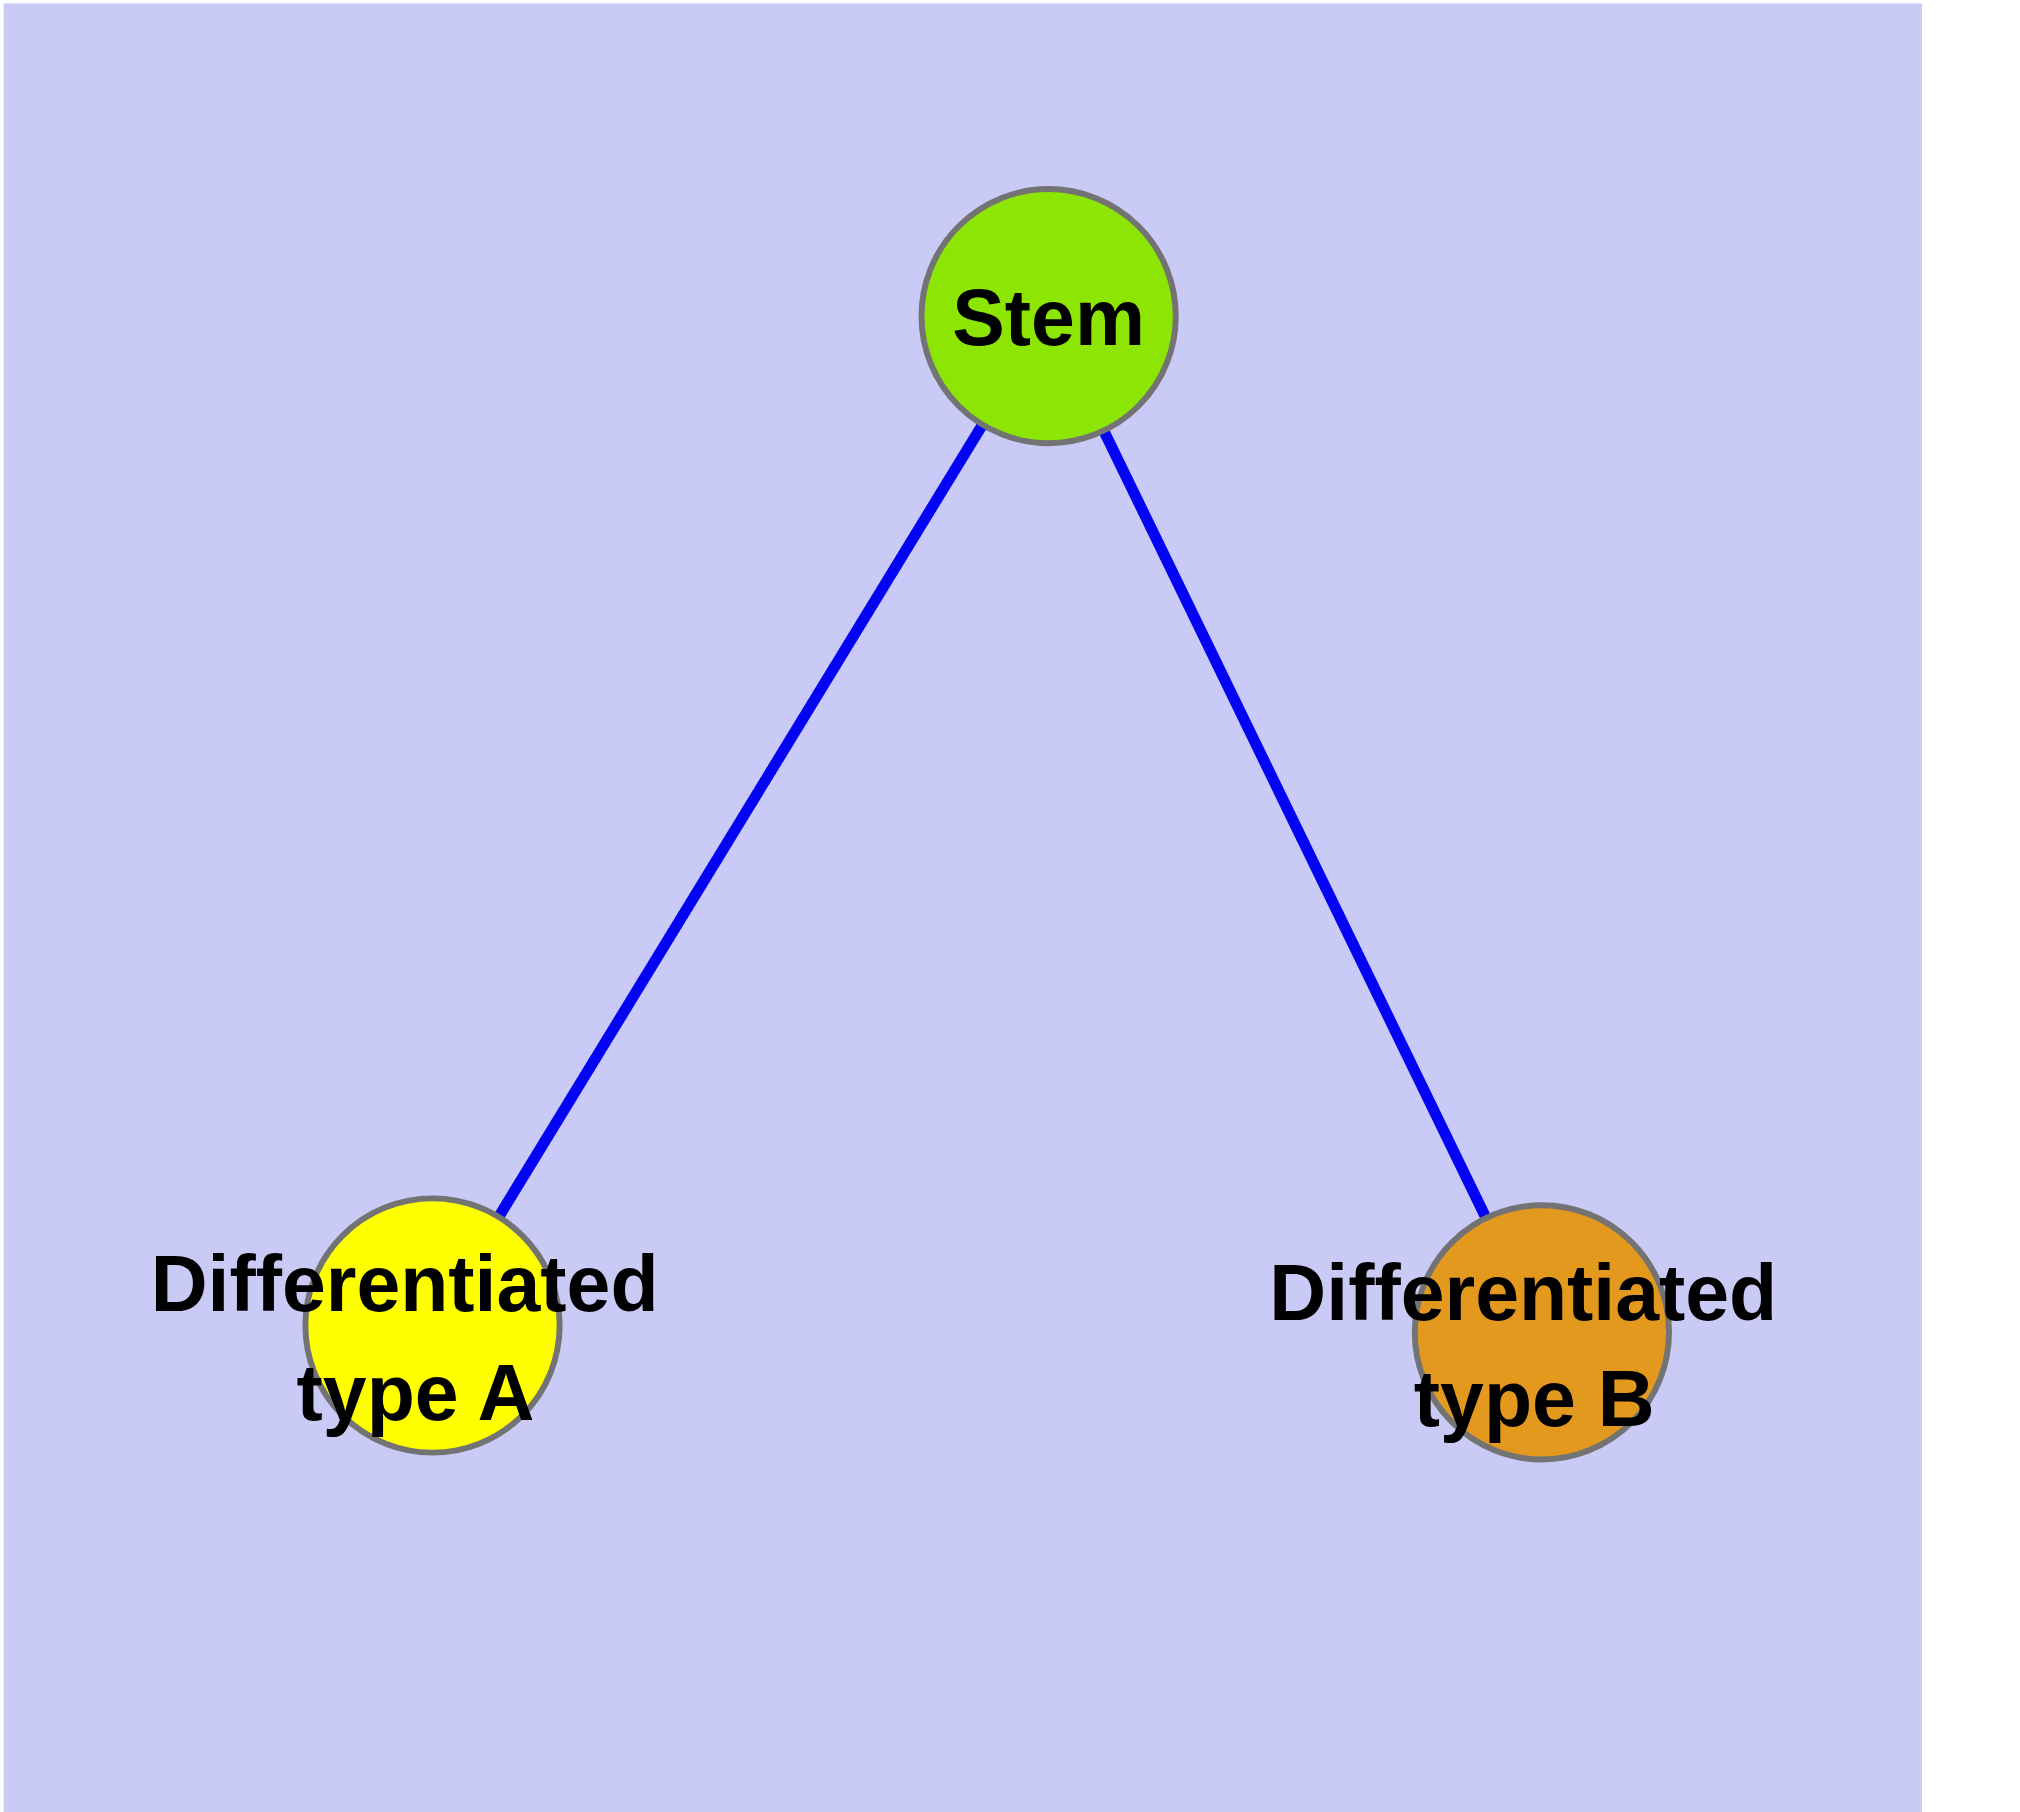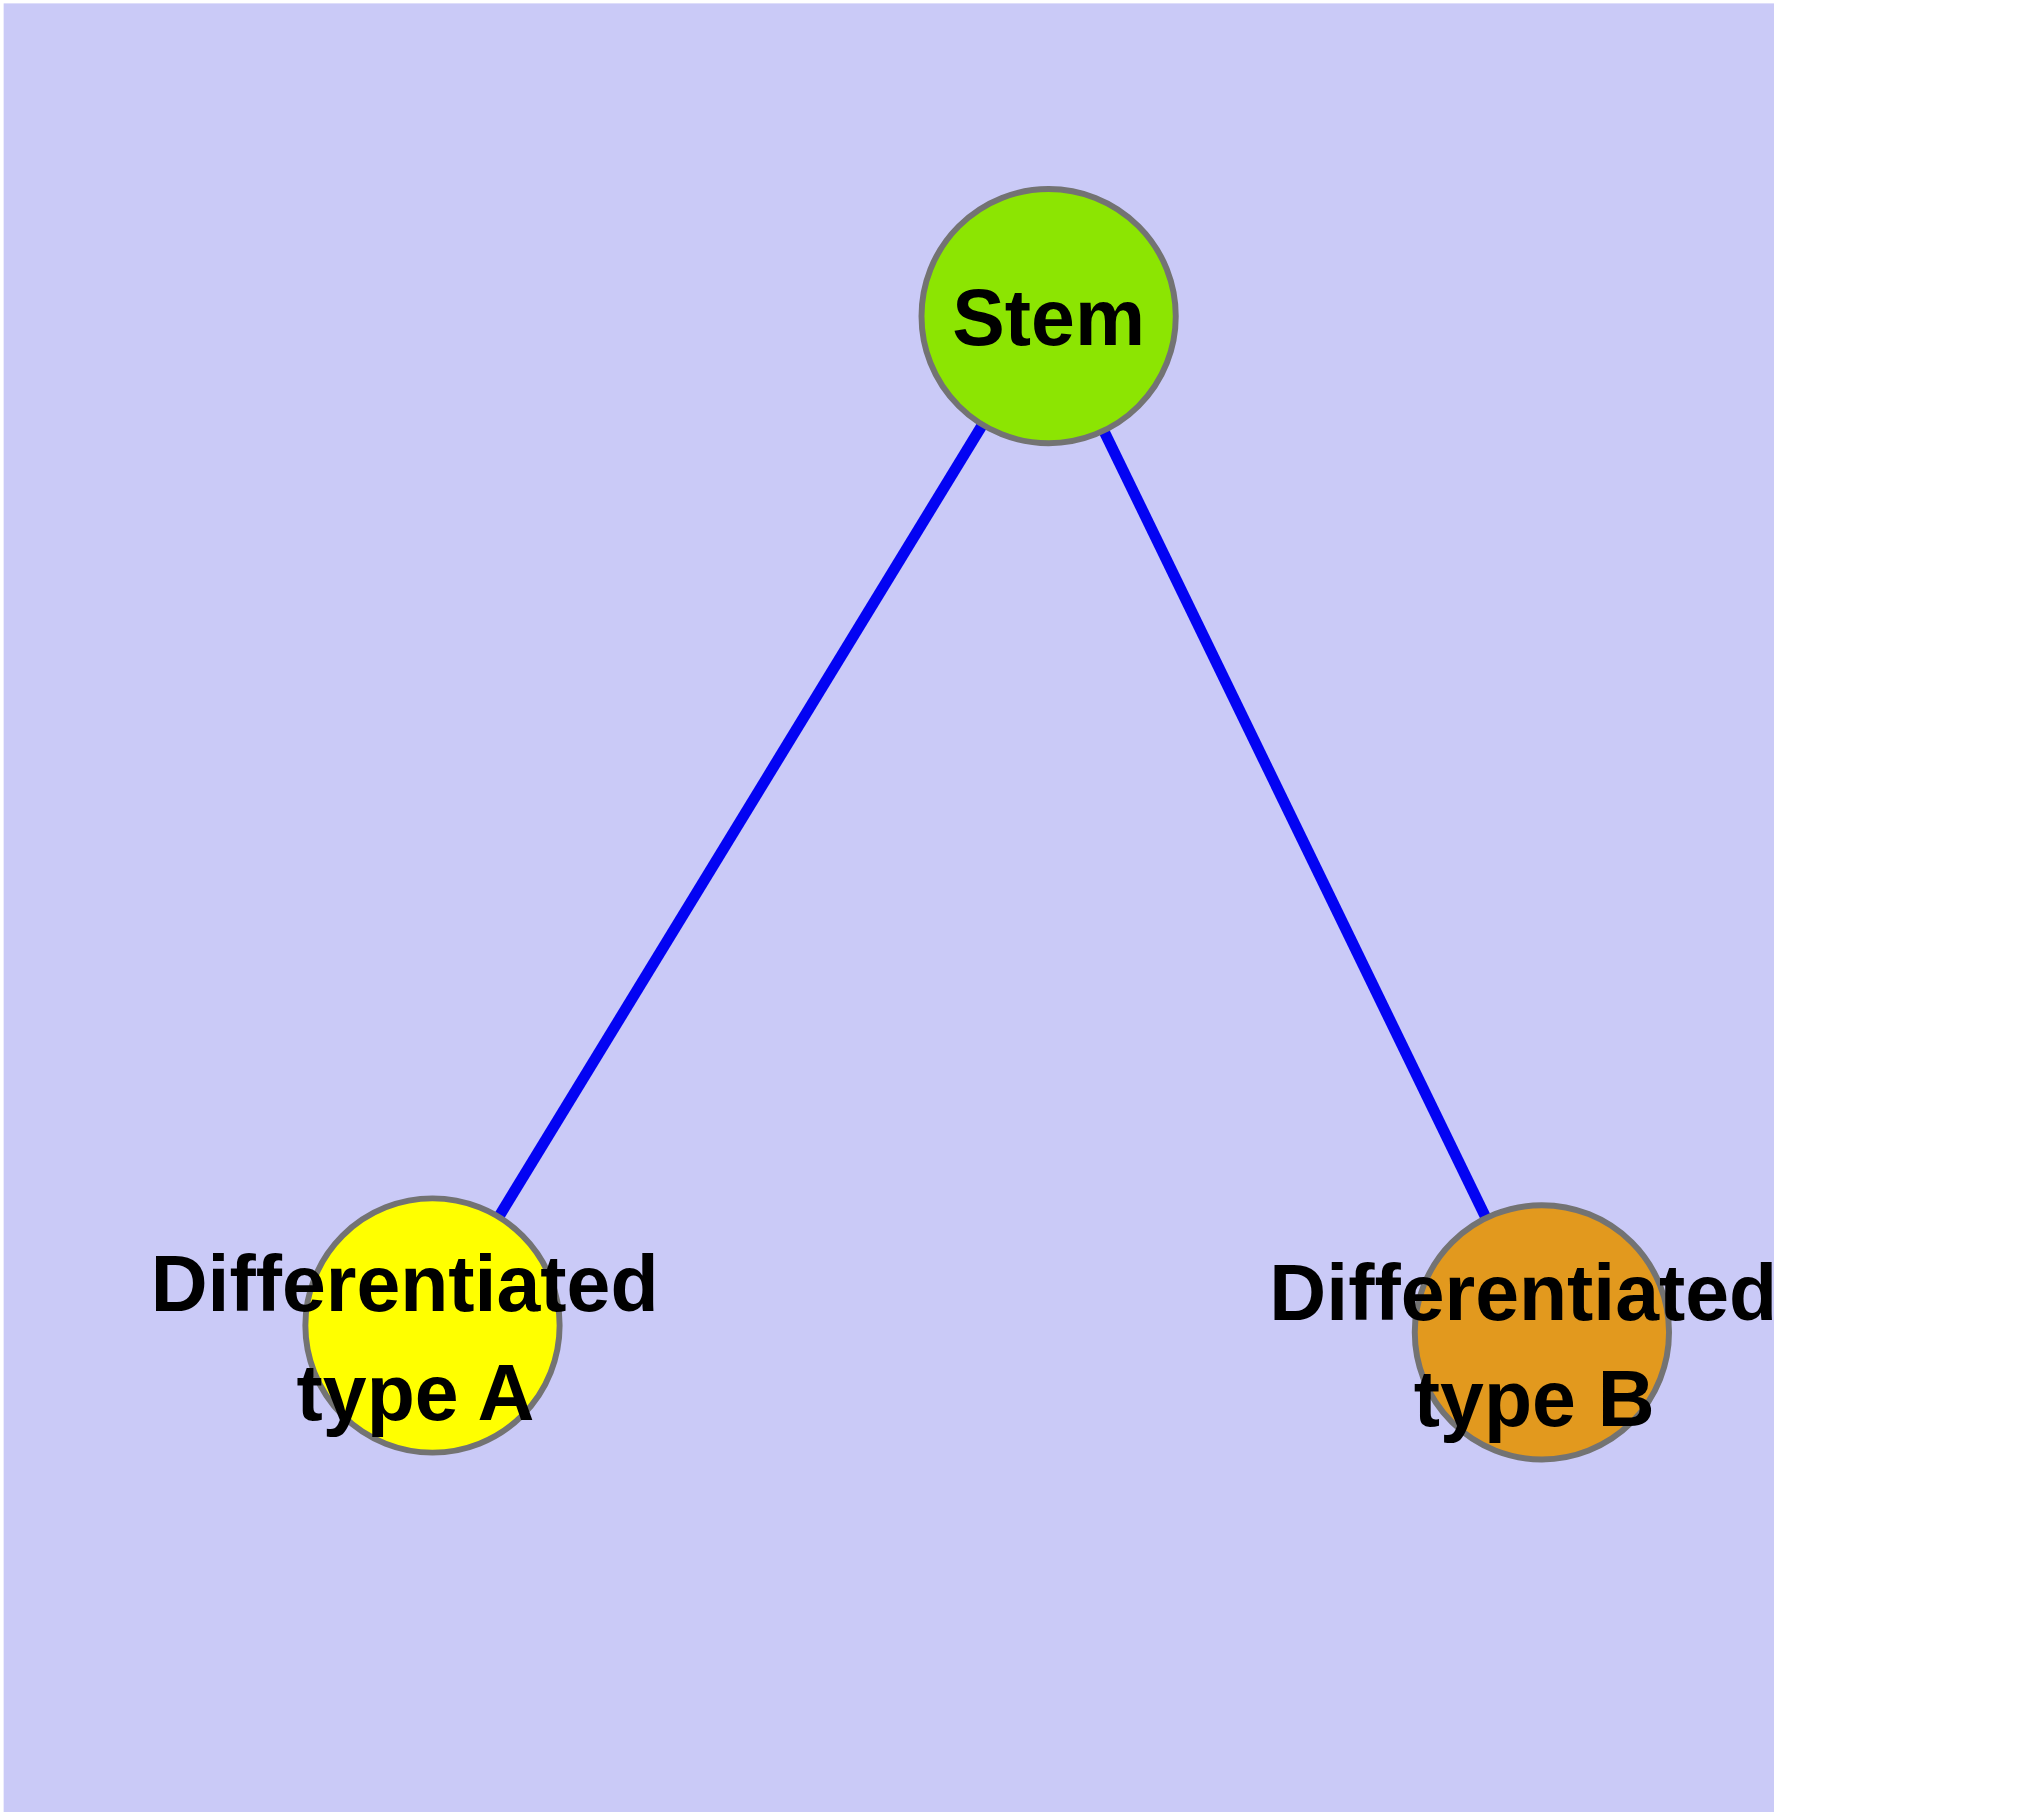--- a/index.html
+++ b/index.html
@@ -2,21 +2,21 @@
 <html style="font-size:13.6px"><head>
 <meta charset="utf-8">
 <style>
   html, body {
     margin: 0;
     padding: 0;
     background: #ffffff;
   }
   .stage {
     position: relative;
-    width: 1774px;
+    width: 1922px;
     height: 1812px;
     background: #ffffff;
     overflow: hidden;
   }
   svg.graph {
     position: absolute;
     top: 0;
     left: 0;
     width: 2021px;
     height: 1812px;

